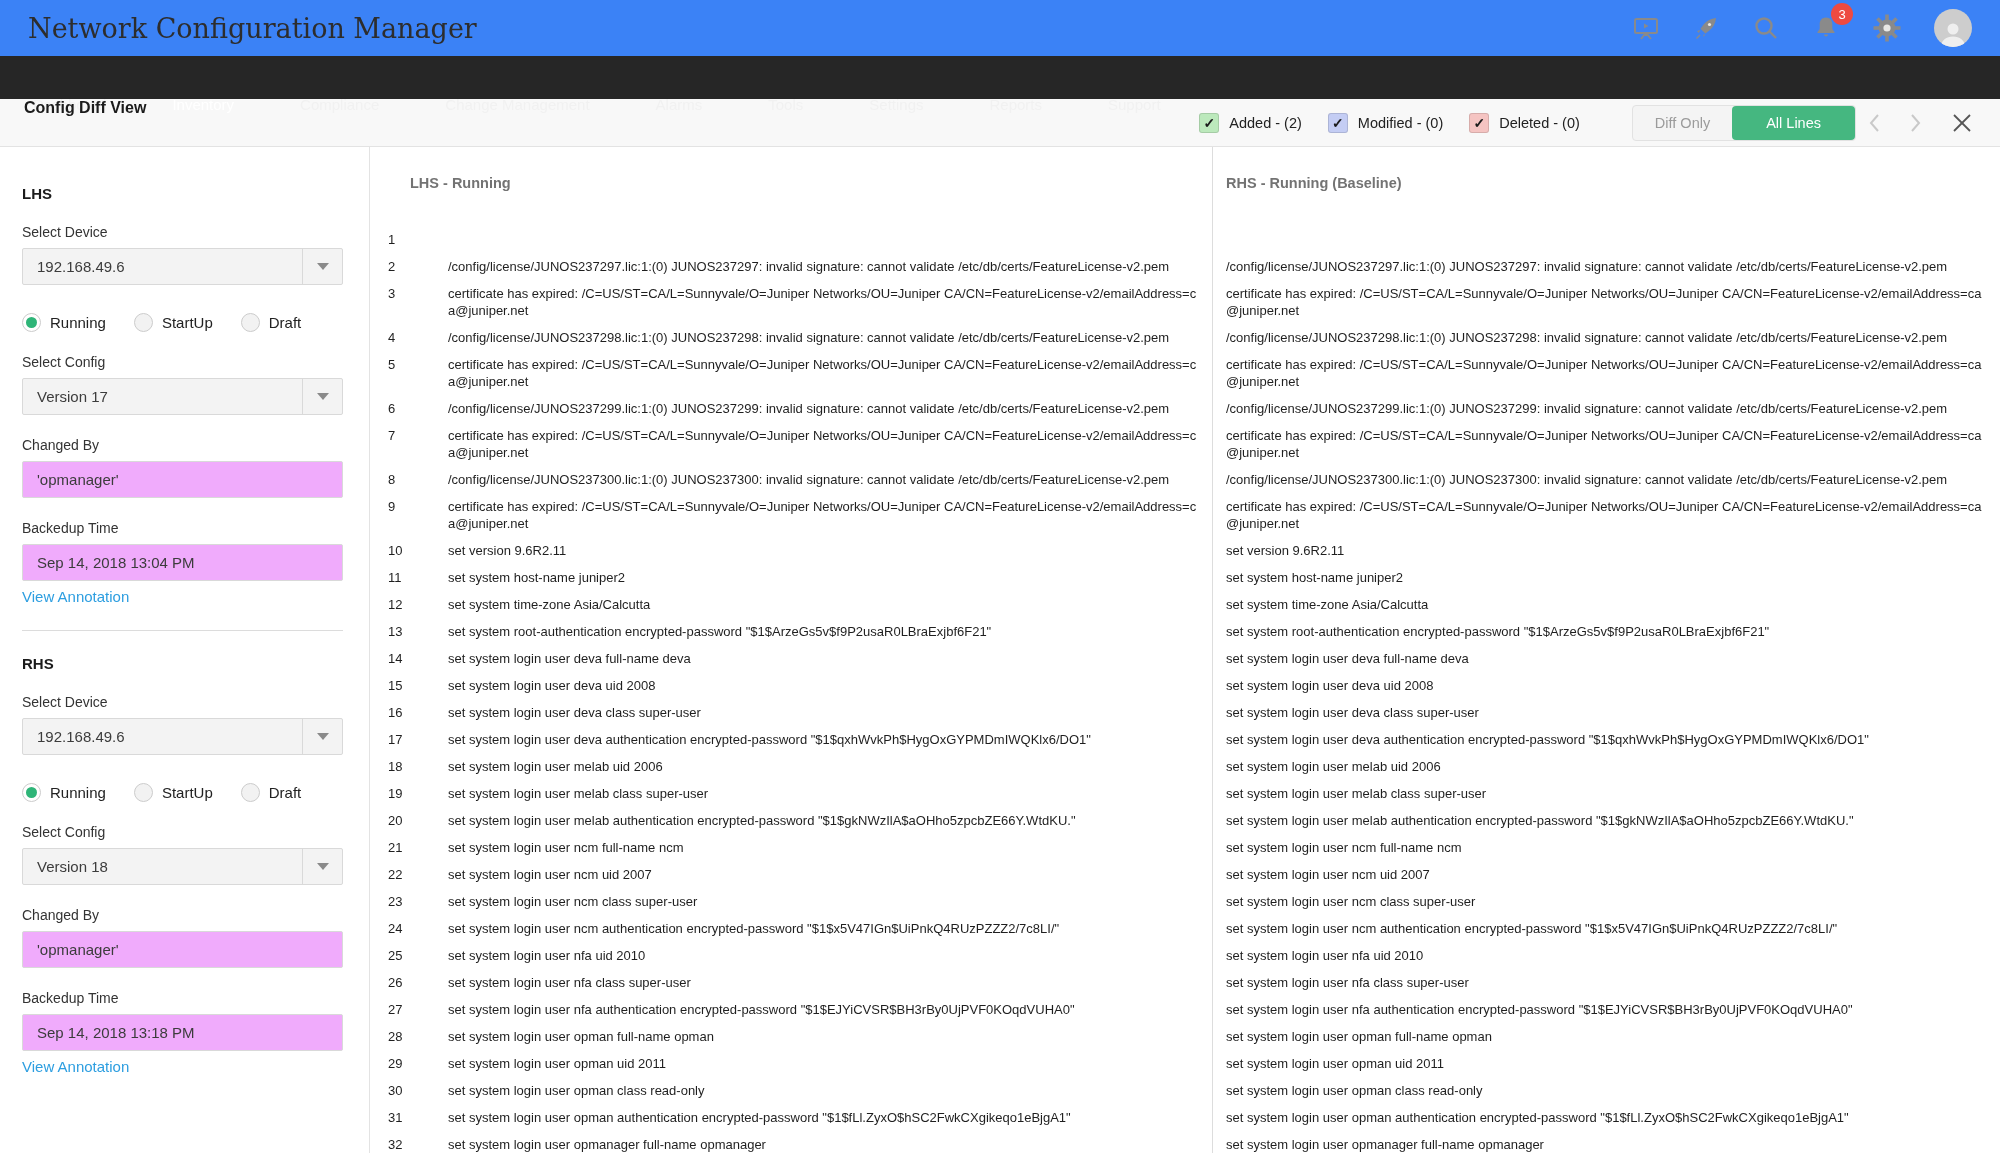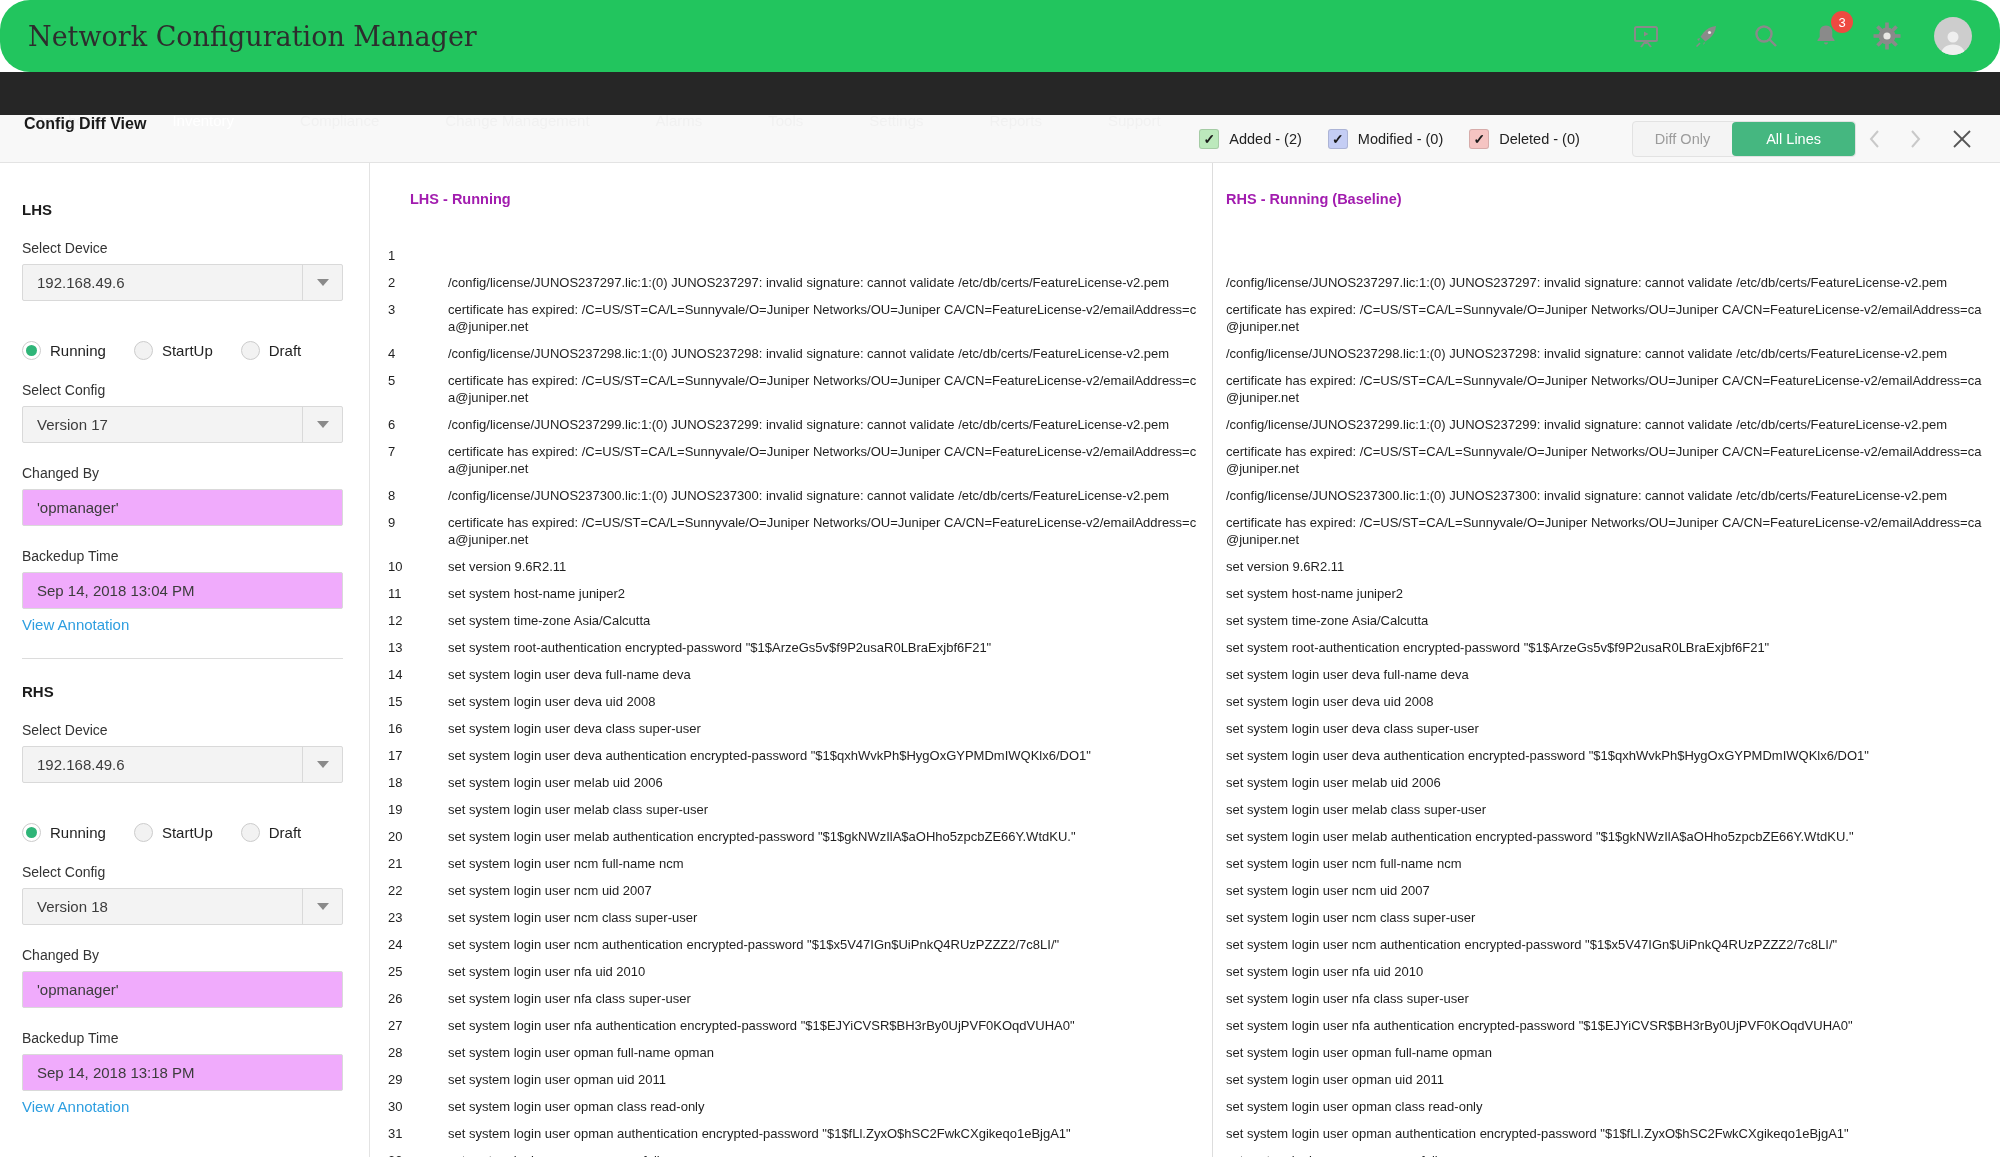--- a/index.html
+++ b/index.html
@@ -1,21 +1,21 @@
 <!DOCTYPE html>
 <html><head>
 <meta charset="utf-8">
 <style>
   * { margin:0; padding:0; box-sizing:border-box; }
   html,body { width:2000px; height:1157px; overflow:hidden; background:#fff;
               font-family:"Liberation Sans", sans-serif; }
 
   
-  .header { height:72px; background:#22c55e; display:flex; align-items:center;
-            justify-content:space-between; padding:0 28px;border-radius:30px; }
+  .header { height:56px; background:#3b82f6; display:flex; align-items:center;
+            justify-content:space-between; padding:0 28px; }
   .app-title { font-family:"DejaVu Serif", serif; font-size:27px; color:#2d2d2d; }
   .header-icons { display:flex; align-items:center; gap:32px; }
   .hicon { position:relative; display:flex; align-items:center; cursor:pointer; }
   .badge { position:absolute; top:-11px; right:-13px; background:#ee4a41; color:#fff;
            border-radius:50%; width:22px; height:22px; font-size:13px;
            display:flex; align-items:center; justify-content:center; }
   .avatar { width:38px; height:38px; border-radius:50%; background:#cdcdcd;
             display:flex; align-items:flex-end; justify-content:center; overflow:hidden; }
 
   
@@ -49,41 +49,41 @@
              padding:38px 26px 0 22px; overflow:hidden; }
   .side-heading { font-weight:bold; font-size:15px; color:#1b1b1b; margin-bottom:14px; }
   .field-label { font-size:14px; color:#333; margin:22px 0 8px; }
   .select { height:37px; background:#f3f3f3; border:1px solid #d9d9d9; border-radius:2px;
             display:flex; align-items:center; justify-content:space-between; cursor:pointer; }
   .select-value { padding-left:14px; font-size:15px; color:#3c3c3c; }
   .select-caret { width:40px; align-self:stretch; border-left:1px solid #d9d9d9;
                   display:flex; align-items:center; justify-content:center; }
   .caret { width:0; height:0; border-left:6px solid transparent;
            border-right:6px solid transparent; border-top:7px solid #8a8a8a; }
-  .radio-row { display:flex; align-items:center; margin-top:40px; }
+  .radio-row { display:flex; align-items:center; margin-top:28px; }
   .radio { display:flex; align-items:center; gap:9px; font-size:15px; color:#222;
            margin-right:28px; cursor:pointer; }
   .radio-circle { width:19px; height:19px; border-radius:50%; border:1px solid #ccc;
                   background:#f2f2f2; position:relative; flex-shrink:0; }
   .radio-circle.selected { background:#fff; }
   .radio-circle.selected::after { content:''; position:absolute; inset:3px;
                   background:#2fb578; border-radius:50%; }
   .field { height:37px; background:#f0abfc; border:1px solid #d9d9d9; border-radius:2px;
            display:flex; align-items:center; padding-left:14px; font-size:15px; color:#3c3c3c; }
   .link { color:#2d9ee0; font-size:15px; margin-top:7px; display:inline-block;
           cursor:pointer; text-decoration:none; }
   .divider { border-bottom:1px solid #dcdcdc; margin:24px 0 4px; }
   .side-section:last-child .side-heading { margin-top:24px; }
 
   
   .diff { flex:1; display:flex; background:#fff; overflow:hidden; }
   .diff-col { padding-top:28px; overflow:hidden; }
   .lhs-col { width:842px; flex-shrink:0; padding-left:18px; }
   .rhs-col { flex:1; border-left:1px solid #dddddd; padding-left:13px; }
-  .col-header { font-weight:bold; font-size:14.5px; color:#a21caf; margin-bottom:40px; }
+  .col-header { font-weight:bold; font-size:14.5px; color:#737373; margin-bottom:40px; }
   .lhs-col .col-header { padding-left:22px; }
   .diff-row { display:flex; margin-bottom:10px; font-size:13px; line-height:17px;
               color:#1f1f1f; min-height:17px; }
   .line-num { width:60px; flex-shrink:0; }
   .line-text { flex:1; word-break:break-all; padding-right:12px; }
 </style>
 </head>
 <body>
 
 <div class="header">

